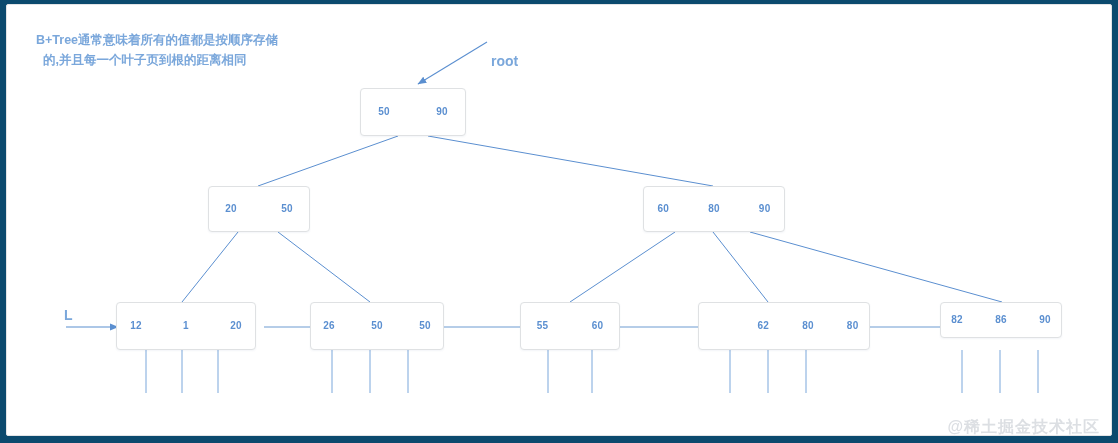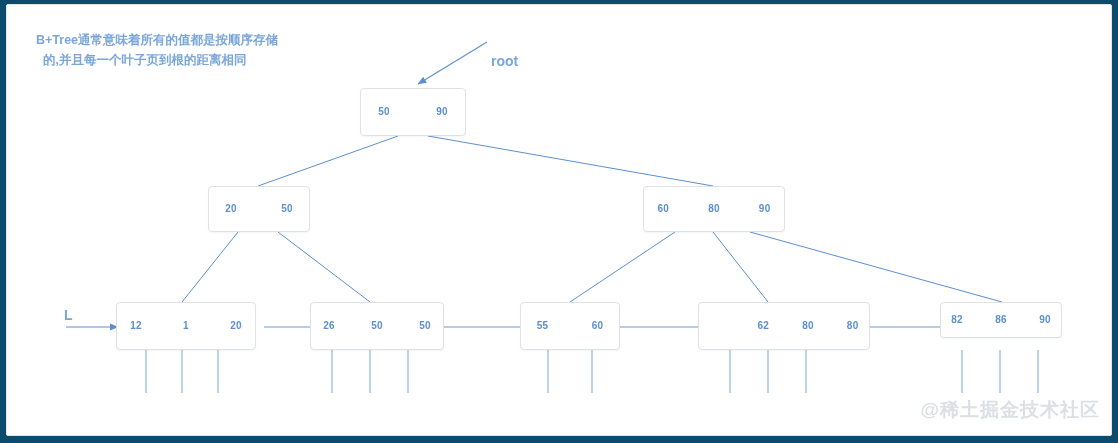--- a/index.html
+++ b/index.html
@@ -64,23 +64,23 @@
   }
   .label {
     position: absolute;
     color: #7aa7db;
     font-size: 14px;
     line-height: 1;
   }
   .watermark {
     position: absolute;
     right: 18px;
-    bottom: 24px;
+    bottom: 8px;
     color: #dcdfe3;
-    font-size: 19px;
+    font-size: 16px;
     letter-spacing: 1px;
     line-height: 1;
   }
 </style>
 </head>
 <body>
 
 <div id="canvas">
   <div id="frame"></div>
 

